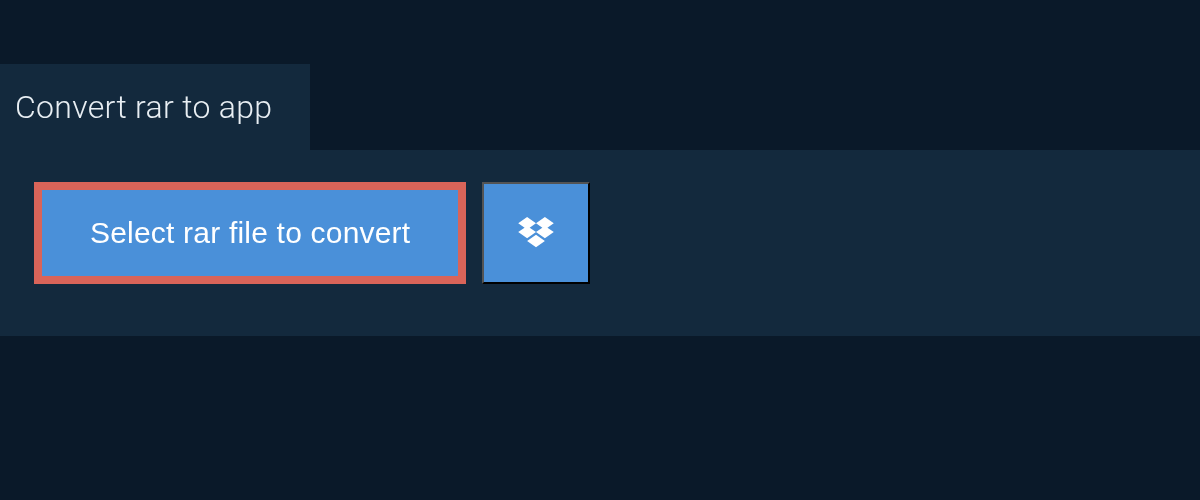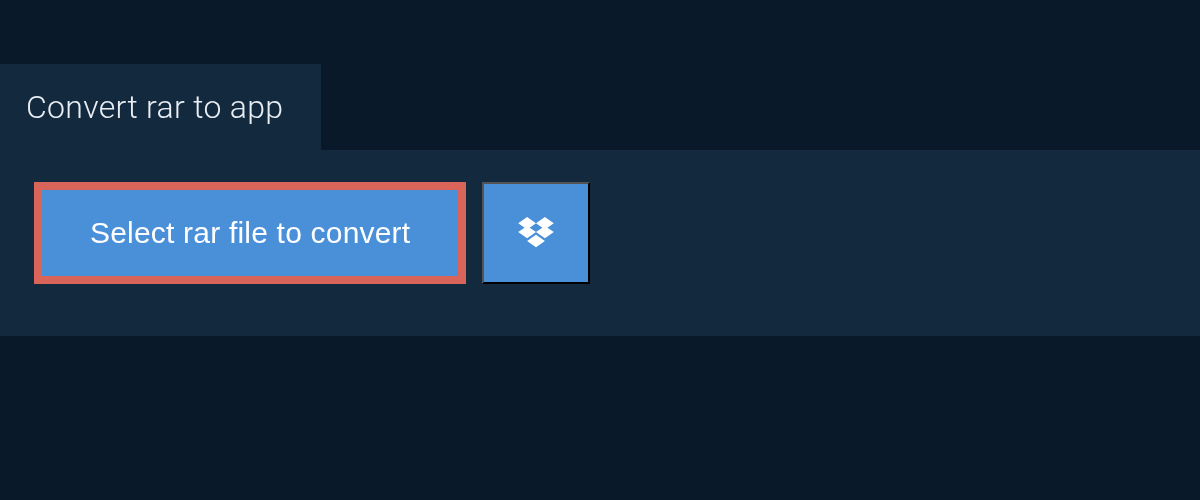--- a/index.html
+++ b/index.html
@@ -11,21 +11,21 @@
       width: 1200px;
       height: 500px;
       background: #0a1929;
       font-family: -apple-system, BlinkMacSystemFont, "Segoe UI", Roboto, "Helvetica Neue", Arial, sans-serif;
       font-weight: 300;
       overflow: hidden;
     }
     .tab-header {
       background: #13293d;
       display: inline-block;
-      padding: 24px 38px 24px 26px;
+      padding: 24px 38px 24px 15px;
       margin-top: 64px;
     }
     .tab-title {
       color: #e8eef3;
       font-size: 32px;
       font-weight: 300;
       letter-spacing: 0.3px;
     }
     .content-panel {
       background: #13293d;

